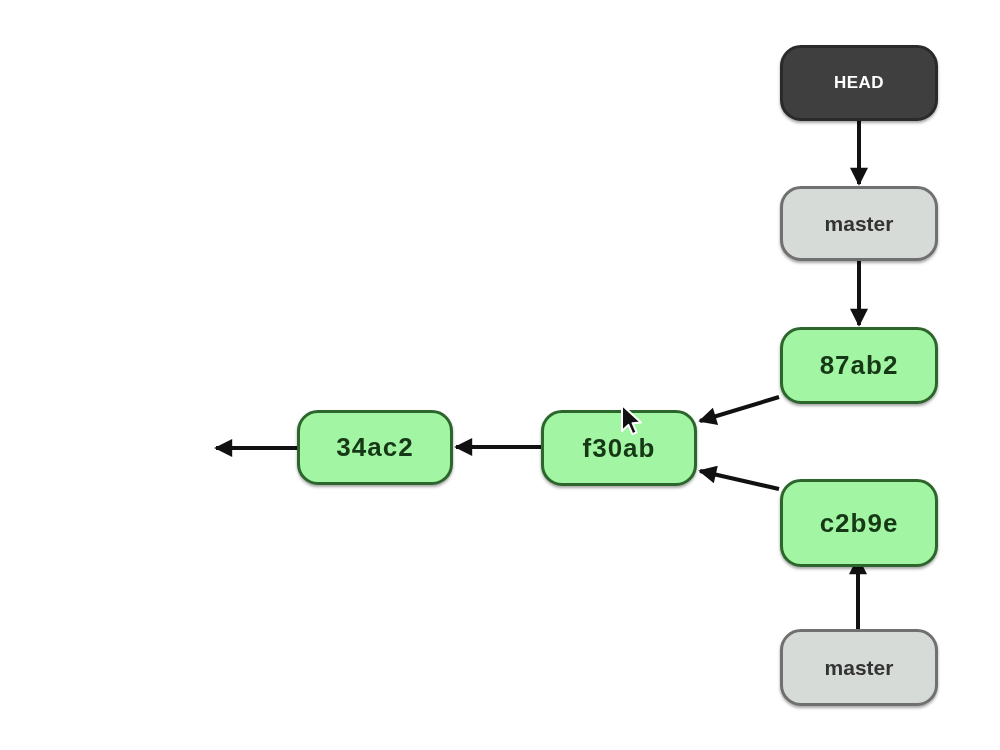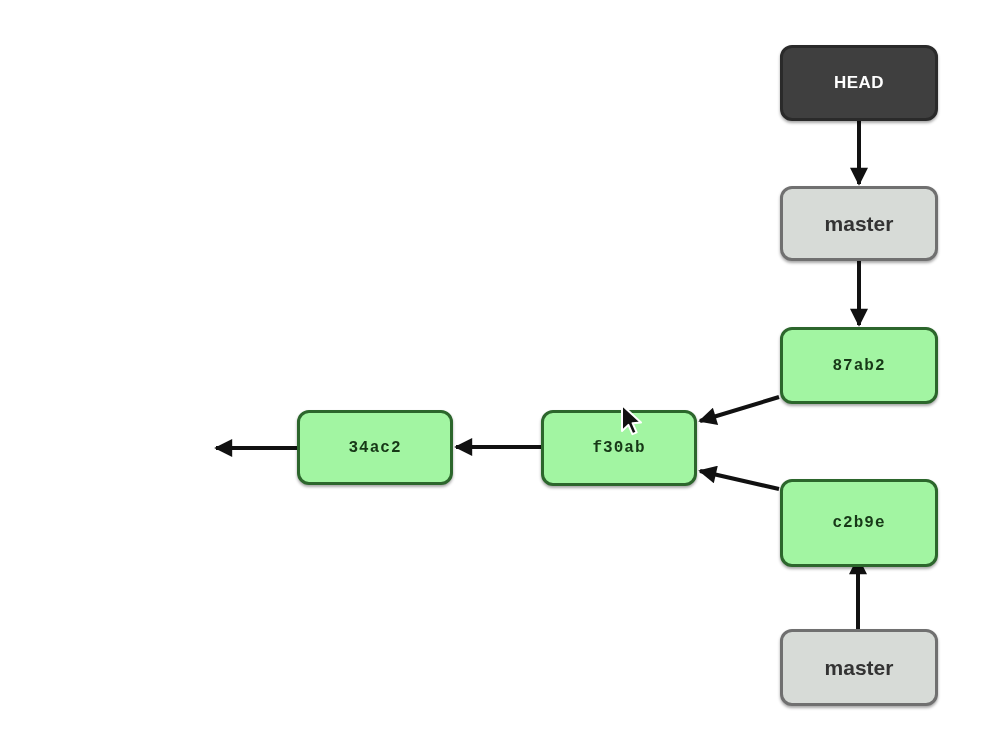--- a/index.html
+++ b/index.html
@@ -25,21 +25,21 @@
     stroke: var(--arrow, #111111);
     stroke-width: 4;
     fill: none;
   }
   .arrowhead-shape {
     fill: var(--arrow, #111111);
   }
   .node {
     position: absolute;
     box-sizing: border-box;
-    border-radius: 12px;
+    border-radius: 21px;
     display: flex;
     align-items: center;
     justify-content: center;
     box-shadow: 0 2px 3px rgba(0,0,0,0.35);
   }
   .node-head {
     background: var(--head-fill, #3f3f3f);
     border: 3px solid var(--head-border, #2a2a2a);
   }
   .node-head .node-label {
@@ -56,23 +56,23 @@
     color: var(--branch-text, #333333);
     font-weight: bold;
     font-size: 21px;
   }
   .node-commit {
     background: var(--commit-fill, #a2f5a2);
     border: 3px solid var(--commit-border, #2c662c);
   }
   .node-commit .node-label {
     color: var(--commit-text, #173817);
-    font-family: Liberation Mono, monospace;
+    font-family: Liberation Sans, sans-serif;
     font-weight: bold;
-    font-size: 16px;
+    font-size: 26px;
     letter-spacing: 1px;
   }
   
   #node-head    { left: 780px; top:  45px; width: 158px; height: 76px; }
   #node-master  { left: 780px; top: 186px; width: 158px; height: 75px; }
   #node-87ab2   { left: 780px; top: 327px; width: 158px; height: 77px; }
   #node-c2b9e   { left: 780px; top: 479px; width: 158px; height: 88px; }
   #node-testing { left: 780px; top: 629px; width: 158px; height: 77px; }
   #node-f30ab   { left: 541px; top: 410px; width: 156px; height: 76px; }
   #node-34ac2   { left: 297px; top: 410px; width: 156px; height: 75px; }

